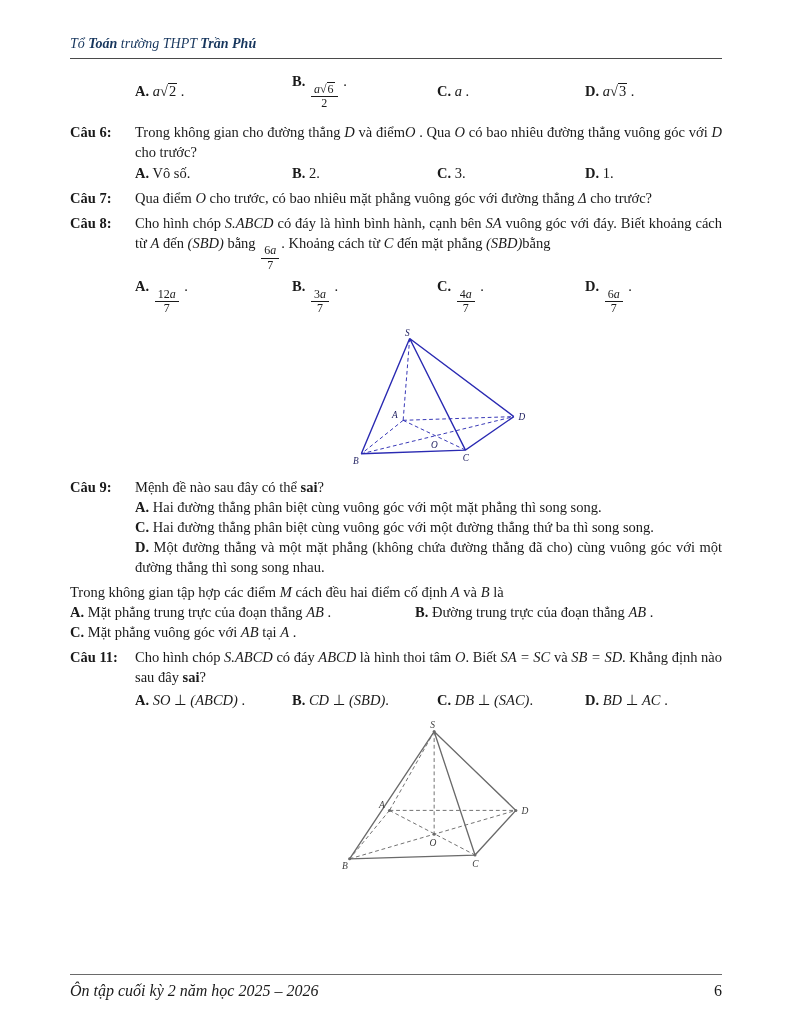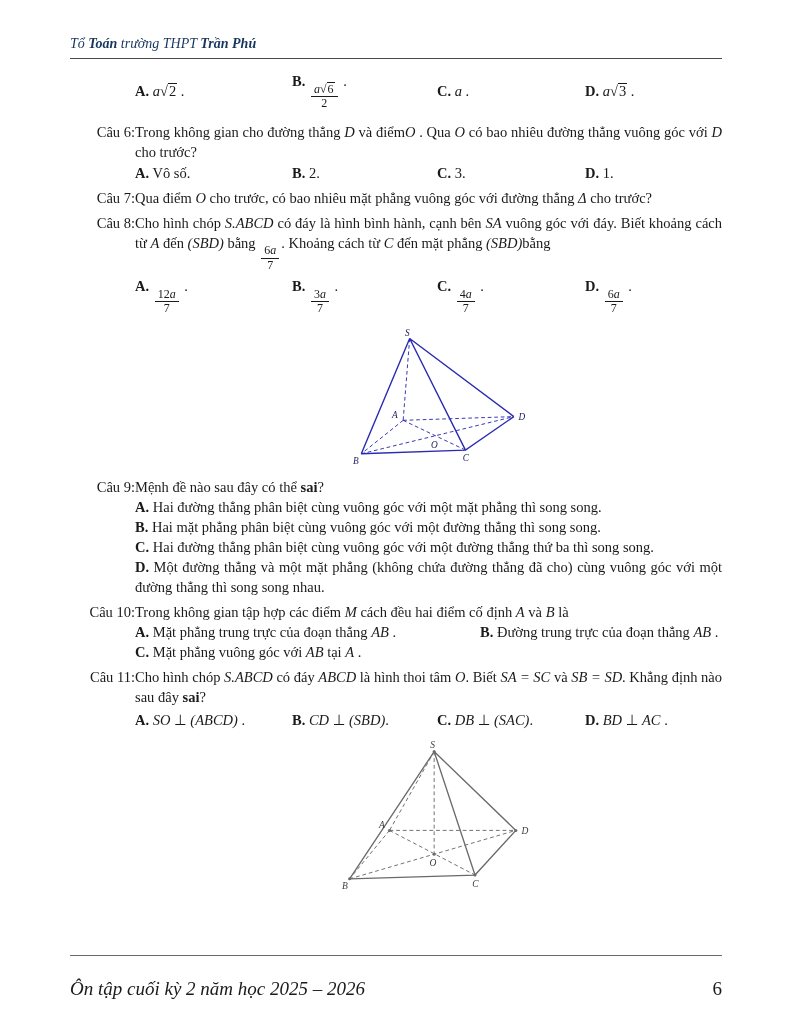--- a/index.html
+++ b/index.html
@@ -17,41 +17,41 @@
   .header {
     font-style: italic; font-size: 14px; color: #17365d;
     padding-bottom: 5px; border-bottom: 1.4px solid #4a4a4a; margin-bottom: 12px;
   }
   .standalone-opts {
     margin-left: 65px; display: grid;
     grid-template-columns: 157px 145px 148px 1fr;
     align-items: center; margin-bottom: 8px;
   }
   .question { display: flex; margin: 3px 0 2px 0; }
-  .q-label { width: 65px; flex-shrink: 0; font-weight: normal; text-align: right; }
+  .q-label { width: 65px; flex-shrink: 0; font-weight: bold; }
   .q-body { flex: 1; min-width: 0; }
   .q-text { text-align: justify; }
   .opts4 { display: grid; grid-template-columns: 157px 145px 148px 1fr; align-items: center; margin-top: 1px; }
   .opts2 { display: grid; grid-template-columns: 305px 1fr; align-items: center; gap: 40px; }
   .optline { text-align: justify; }
   .frac {
     display: inline-flex; flex-direction: column; text-align: center;
     vertical-align: -0.55em; line-height: 1.12; font-size: 12px; margin: 0 2px;
   }
   .frac .num { border-bottom: 1px solid #1a1a1a; padding: 0 3px; }
   .frac .den { padding: 0 3px; }
   .sqrt { white-space: nowrap; }
   .sqrt .rad { border-top: 1px solid currentColor; display: inline-block; padding: 0 1px; line-height: 1.1; }
   .figwrap1 { margin: 6px 0 2px 282px; }
   .figwrap2 { margin: 8px 0 0 272px; }
   svg.fig { display: block; }
   .footer {
-    margin-top: auto; border-top: 1px solid #6a6a6a; padding-top: 20px;
+    margin-top: auto; border-top: 1px solid #6a6a6a; padding-top: 5px;
     display: flex; justify-content: space-between; align-items: baseline;
-    font-size: 19px;
+    font-size: 16px;
     text-align: right;
   }
   .footer .ft { font-style: italic; }
 </style>
 </head>
 <body>
 
 <div class="page">
 
   <div class="header">
@@ -133,28 +133,26 @@
         <text x="85" y="130">O</text>
       </g>
     </svg>
   </div>
 
   <div class="question">
     <div class="q-label">Câu 9:</div>
     <div class="q-body">
       <div class="q-text"><span>Mệnh đề nào sau đây có thể </span><span class="b">sai</span><span>?</span></div>
       <div class="optline"><span class="b">A.</span><span> Hai đường thẳng phân biệt cùng vuông góc với một mặt phẳng thì song song.</span></div>
-      <div class="optline"><span class="b">B.</span><span> Hai mặt phẳng phân biệt cùng vuông góc với một đường thẳng thì song song.</span></div>
       <div class="optline"><span class="b">C.</span><span> Hai đường thẳng phân biệt cùng vuông góc với một đường thẳng thứ ba thì song song.</span></div>
       <div class="optline"><span class="b">D.</span><span> Một đường thẳng và một mặt phẳng (không chứa đường thẳng đã cho) cùng vuông góc với một đường thẳng thì song song nhau.</span></div>
     </div>
   </div>
 
   <div class="question">
-    <div class="q-label">Câu 10:</div>
     <div class="q-body">
       <div class="q-text"><span>Trong không gian tập hợp các điểm </span><span class="m">M</span><span> cách đều hai điểm cố định </span><span class="m">A</span><span> và </span><span class="m">B</span><span> là</span></div>
       <div class="opts2">
         <span class="opt"><span class="b">A.</span><span> Mặt phẳng trung trực của đoạn thẳng </span><span class="m">AB</span><span> .</span></span>
         <span class="opt"><span class="b">B.</span><span> Đường trung trực của đoạn thẳng </span><span class="m">AB</span><span> .</span></span>
       </div>
       <div class="opts2">
         <span class="opt"><span class="b">C.</span><span> Mặt phẳng vuông góc với </span><span class="m">AB</span><span> tại </span><span class="m">A</span><span> .</span></span>
       </div>
     </div>

